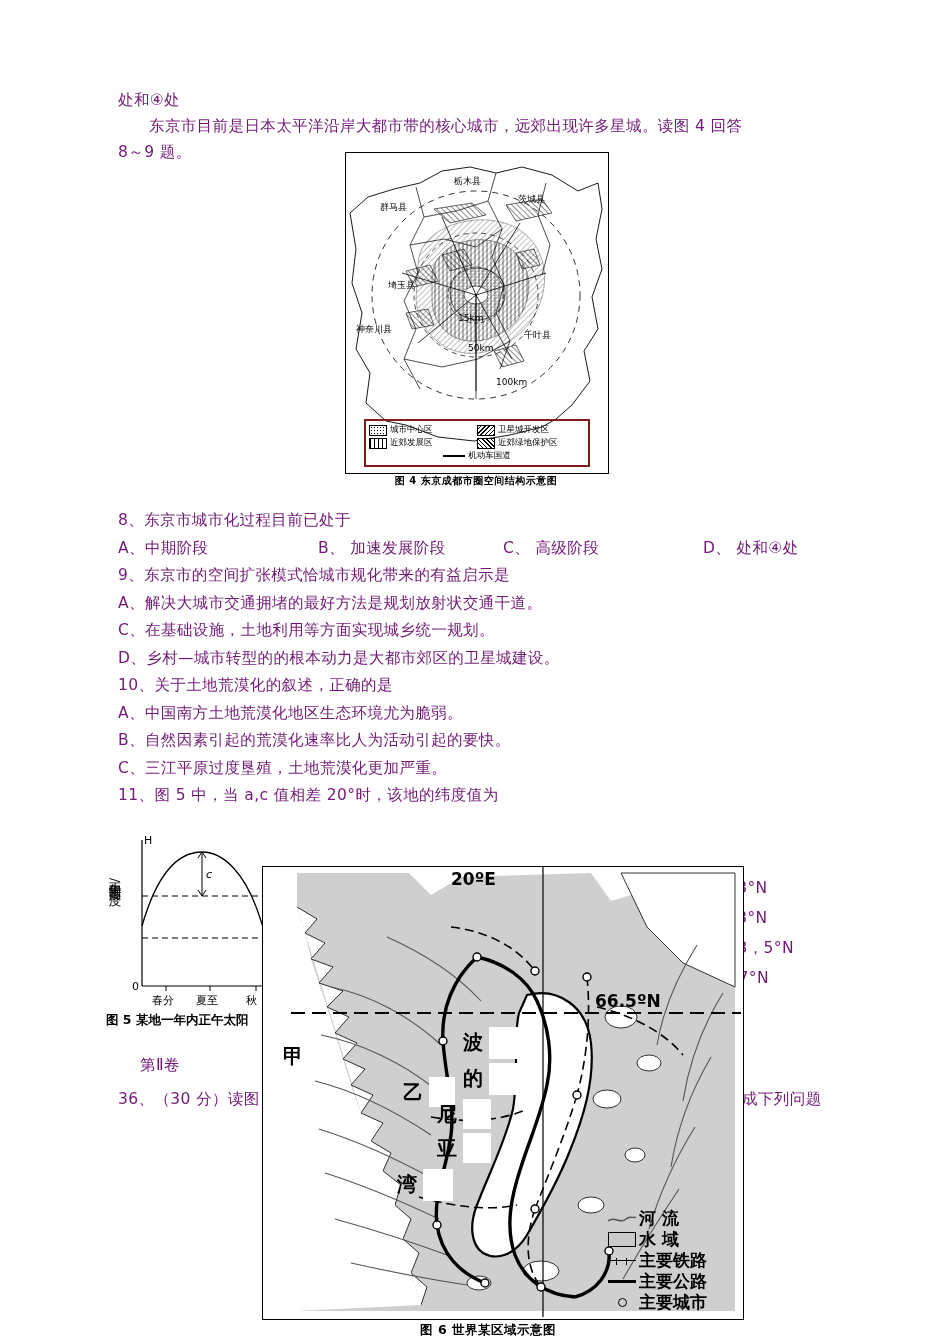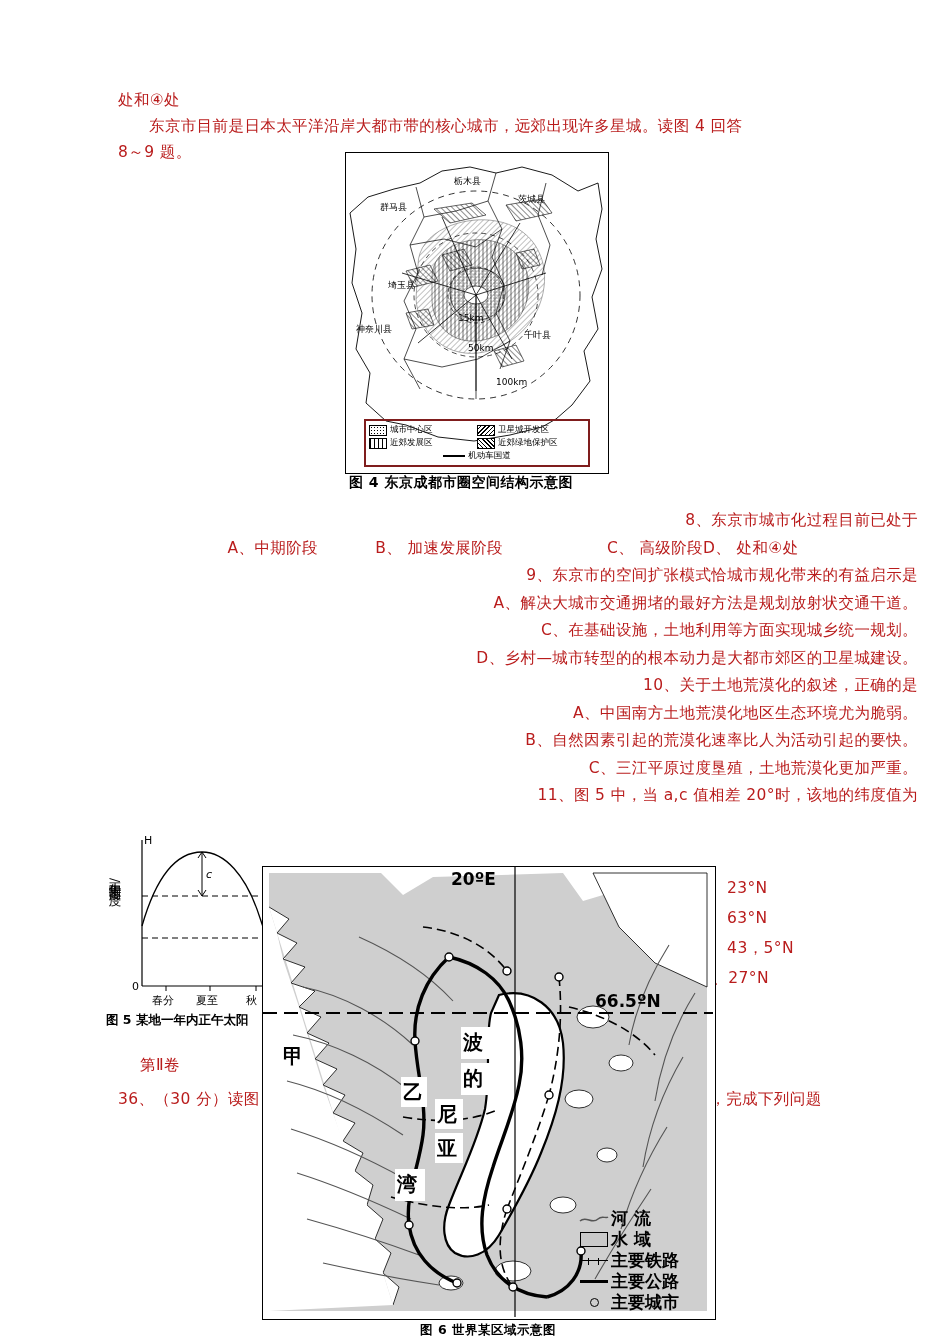--- a/index.html
+++ b/index.html
@@ -17,40 +17,40 @@
     height: 1344px;
     margin: 0 auto;
     background: #fff;
     overflow: hidden;
   }
   .txt {
     font-family: "DejaVu Sans", "Liberation Sans", sans-serif;
     font-size: 15.5px;
     line-height: 1.55;
     letter-spacing: 0.4px;
-    color: #b91c1c;
+    color: #701a75;
   }
   .blk { position: absolute; }
 
   
   #top-text { left: 118px; top: 88px; width: 720px; }
   #top-text p { margin: 0 0 2px 0; }
   .indent { text-indent: 2em; }
 
   
   #fig4 {
     left: 345px; top: 152px; width: 262px; height: 320px;
     border: 1px solid #000;
     background: #fff;
   }
   #fig4-caption {
-    left: 330px; top: 474px; width: 262px;
+    left: 345px; top: 474px; width: 262px;
     text-align: center;
     font-family: "DejaVu Sans", "Liberation Sans", sans-serif;
-    font-size: 14px;
+    font-size: 10px;
     font-weight: bold;
     letter-spacing: 0.5px;
   }
   .f4-label {
     position: absolute;
     font-family: "DejaVu Sans", "Liberation Sans", sans-serif;
     font-size: 9px;
     white-space: nowrap;
   }
   .f4-legend {
@@ -71,21 +71,21 @@
     margin-right: 3px;
     flex: none;
   }
   .sw.dots { background-image: radial-gradient(#000 0.6px, transparent 0.7px); background-size: 3px 3px; }
   .sw.diag1 { background-image: repeating-linear-gradient(45deg, #000 0 1px, #fff 1px 3px); }
   .sw.diag2 { background-image: repeating-linear-gradient(-45deg, #000 0 1px, #fff 1px 3px); }
   .sw.hatchv { background-image: repeating-linear-gradient(90deg, #000 0 1px, #fff 1px 4px); }
   .sw.line { border: none; height: 0; border-top: 2px solid #000; }
 
   
-  #questions { left: 118px; top: 508px; width: 800px; text-align: right; }
+  #questions { left: 118px; top: 508px; width: 800px; }
   #questions p { margin: 0 0 3.5px 0; }
   .opt-row { display: flex; }
   .opt-row span:nth-child(1) { width: 200px; }
   .opt-row span:nth-child(2) { width: 185px; }
   .opt-row span:nth-child(3) { width: 200px; }
 
   
   #fig5 { left: 106px; top: 834px; width: 196px; height: 178px; }
   #fig5 svg { display: block; }
   #fig5-caption {
@@ -112,20 +112,21 @@
   #vol2 { left: 140px; top: 1053px; }
   #q36 { left: 118px; top: 1087px; }
   #q36b { left: 700px; top: 1087px; }
 
   
   #fig6 {
     left: 262px; top: 866px; width: 452px; height: 452px;
     border: 1px solid #000;
     background: #fff;
     overflow: hidden;
+    padding-left: 28px;
   }
   #fig6-caption {
     left: 262px; top: 1322px; width: 452px;
     text-align: center;
     font-family: "DejaVu Sans", "Liberation Sans", sans-serif;
     font-size: 12.5px;
     font-weight: bold;
     letter-spacing: 0.5px;
   }
   .f6-txt {

